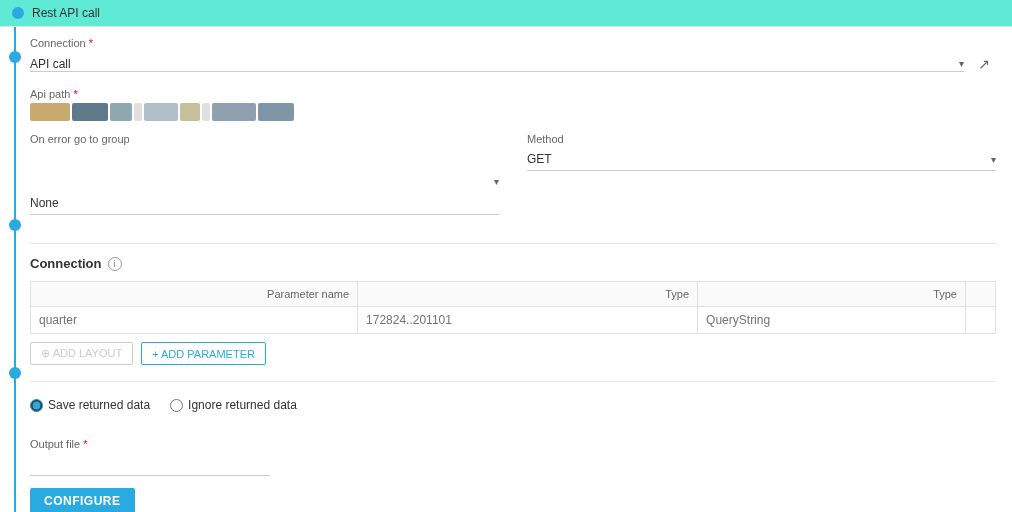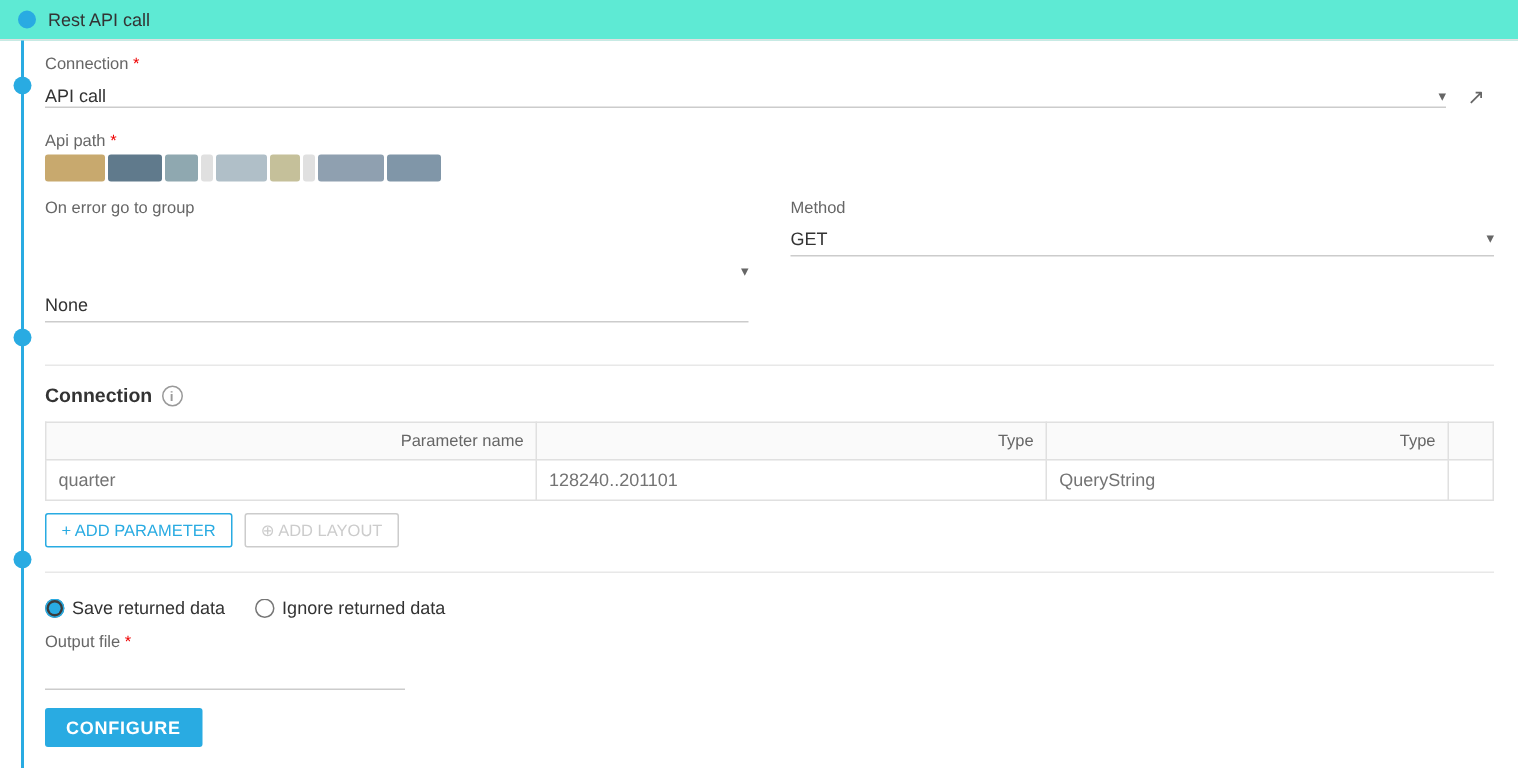--- a/index.html
+++ b/index.html
@@ -230,21 +230,21 @@
       color: #ccc;
       cursor: not-allowed;
     }
     .output-section {
       margin-top: 16px;
     }
     .radio-group {
       display: flex;
       gap: 20px;
       align-items: center;
-      margin-bottom: 10px;
+      margin-bottom: 26px;
     }
     .radio-option {
       display: flex;
       align-items: center;
       gap: 5px;
       font-size: 12px;
       cursor: pointer;
     }
     .radio-input {
       width: 13px;
@@ -359,30 +359,30 @@
             <tr>
               <th>Parameter name</th>
               <th>Type</th>
               <th>Type</th>
               <th></th>
             </tr>
           </thead>
           <tbody>
             <tr class="table-row">
               <td>quarter</td>
-              <td>128240..201101</td>
+              <td>172824..201101</td>
               <td>QueryString</td>
               <td></td>
             </tr>
           </tbody>
         </table>
 
         <div class="action-buttons">
+          <button class="btn-outline disabled">⊕ ADD LAYOUT</button>
           <button class="btn-outline">+ ADD PARAMETER</button>
-          <button class="btn-outline disabled">⊕ ADD LAYOUT</button>
         </div>
       </div>
 
       <hr class="separator">
 
       <div class="section output-section">
 
         <div class="radio-group">
           <label class="radio-option">
             <input type="radio" class="radio-input" name="output-type" checked="" style="">

